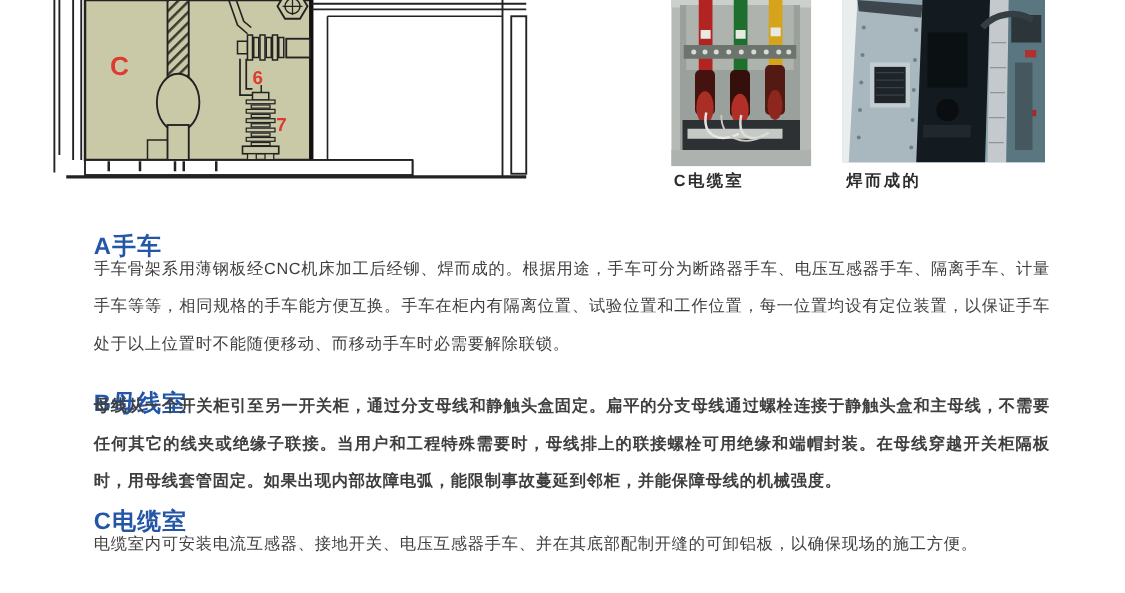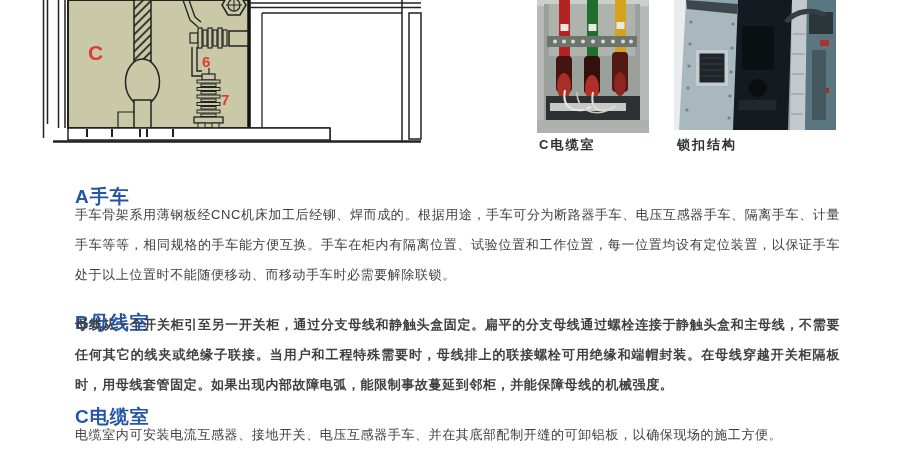--- a/index.html
+++ b/index.html
@@ -235,21 +235,21 @@
 
   <polygon points="133,0 162,0 162,130 131,130" fill="#5a7681"></polygon>
   <rect x="135" y="12" width="24" height="22" fill="#2b353a"></rect>
   <path d="M112,22 C122,10 140,8 152,16" stroke="#343e44" stroke-width="5" fill="none"></path>
   <rect x="146" y="40" width="9" height="6" fill="#b03030"></rect>
   <rect x="147" y="88" width="8" height="5" fill="#a82828"></rect>
   <rect x="138" y="50" width="14" height="70" fill="#46585f"></rect>
 </svg>
 
 <div id="caption-cable" class="abs photo-caption">C电缆室</div>
-<div id="caption-lock" class="abs photo-caption">锁扣结构</div>
+<div id="caption-lock" class="abs photo-caption">焊而成的</div>
 
 <div id="heading-a" class="abs section-heading">A手车</div>
 <div id="body-a" class="abs section-body">手车骨架系用薄钢板经CNC机床加工后经铆、焊而成的。根据用途，手车可分为断路器手车、电压互感器手车、隔离手车、计量手车等等，相同规格的手车能方便互换。手车在柜内有隔离位置、试验位置和工作位置，每一位置均设有定位装置，以保证手车处于以上位置时不能随便移动、而移动手车时必需要解除联锁。</div>
 
 <div id="heading-b" class="abs section-heading">B母线室</div>
 <div id="body-b" class="abs section-body">母线从一个开关柜引至另一开关柜，通过分支母线和静触头盒固定。扁平的分支母线通过螺栓连接于静触头盒和主母线，不需要任何其它的线夹或绝缘子联接。当用户和工程特殊需要时，母线排上的联接螺栓可用绝缘和端帽封装。在母线穿越开关柜隔板时，用母线套管固定。如果出现内部故障电弧，能限制事故蔓延到邻柜，并能保障母线的机械强度。</div>
 
 <div id="heading-c" class="abs section-heading">C电缆室</div>
 <div id="body-c" class="abs section-body">电缆室内可安装电流互感器、接地开关、电压互感器手车、并在其底部配制开缝的可卸铝板，以确保现场的施工方便。</div>
 

